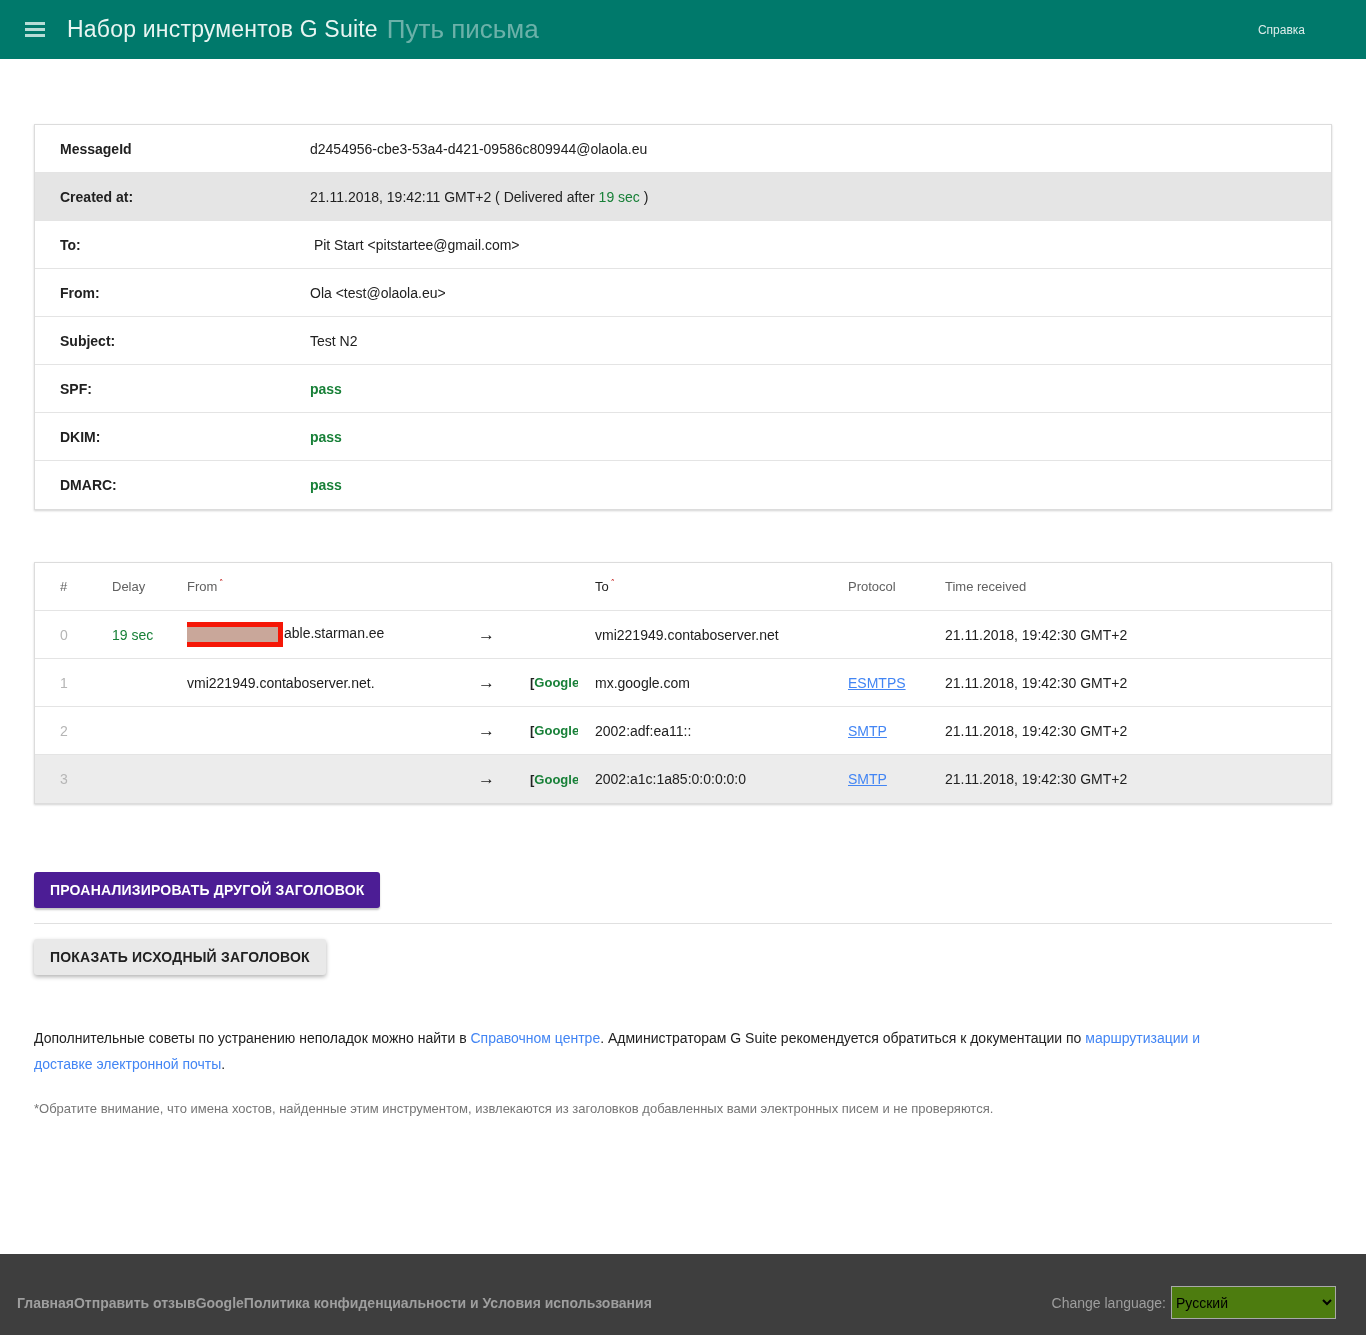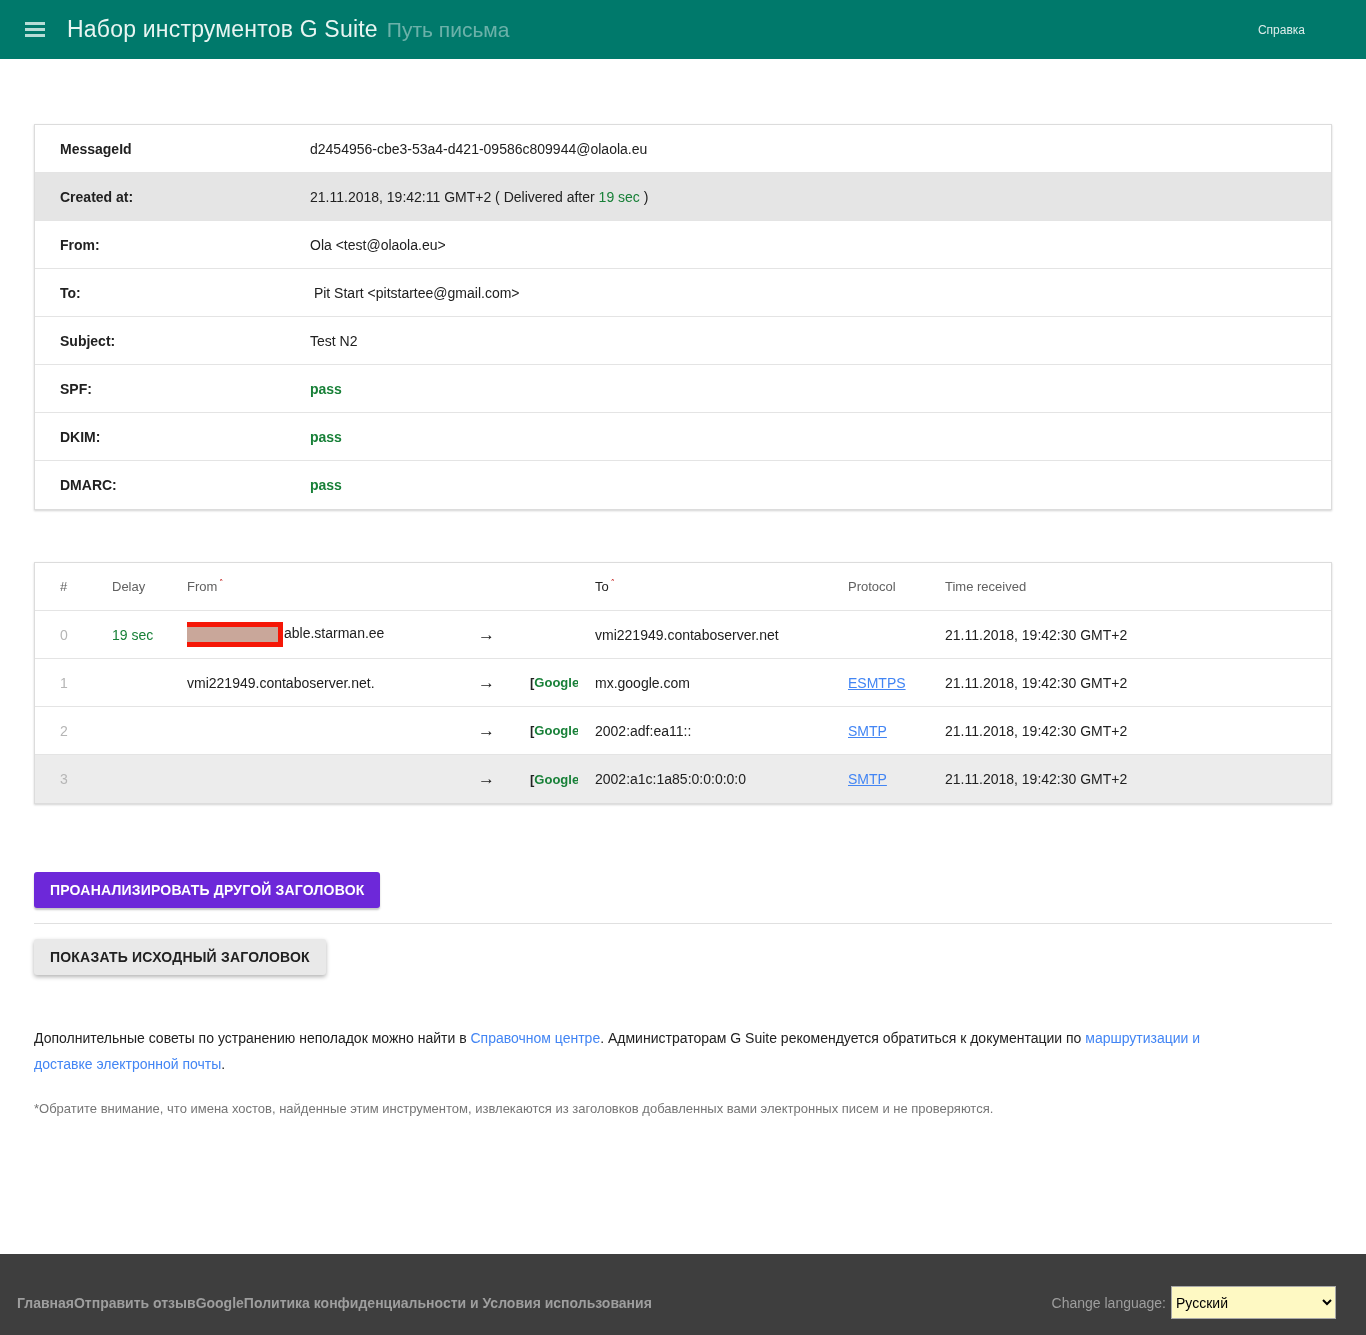--- a/index.html
+++ b/index.html
@@ -6,21 +6,21 @@
   html, body { width: 1366px; background: #ffffff; font-family: "Liberation Sans", sans-serif; }
 
   
   .appbar {
     height: 59px; background: #00796b; display: flex; align-items: center;
     padding: 0 61px 0 25px; color: #e3f2f0;
   }
   .hamburger { width: 20px; height: 15px; display: flex; flex-direction: column; justify-content: space-between; cursor: pointer; }
   .hamburger span { display: block; height: 3px; background: #b7dcd6; }
   .appbar-title { margin-left: 22px; font-size: 23px; color: #e8f5f2; letter-spacing: 0.2px; white-space: nowrap; }
-  .appbar-subtitle { margin-left: 9px; font-size: 21px; color: rgba(255,255,255,0.42); white-space: nowrap; }
+  .appbar-subtitle { margin-left: 9px; font-size: 26px; color: rgba(255,255,255,0.42); white-space: nowrap; }
   .appbar-spacer { flex: 1; }
   .appbar-help { font-size: 12px; color: #dcecea; cursor: pointer; }
 
   
   .content { margin: 0 34px; }
 
   .summary-table {
     margin-top: 65px; border: 1px solid #dcdcdc; background: #fff;
     box-shadow: 0 1px 2px rgba(0,0,0,0.18);
   }
@@ -57,21 +57,21 @@
   .hrow.head .c-num { color: #616161; }
   .req-star { color: #c5221f; font-size: 10px; vertical-align: top; position: relative; top: -3px; margin-left: 2px; }
   .redacted-box {
     display: inline-block; width: 105px; height: 25px; background: #c9a79a;
     border: 5px solid #f51707; vertical-align: middle; margin-right: 1px; margin-left: -9px;
   }
 
   
   .btn-analyze {
     margin-top: 68px; display: inline-block; height: 36px; padding: 0 16px;
-    background: #6d28d9; color: #ffffff; font-weight: bold; font-size: 14px;
+    background: #4c1d95; color: #ffffff; font-weight: bold; font-size: 14px;
     border: none; border-radius: 3px; cursor: pointer; letter-spacing: 0.2px;
     box-shadow: 0 2px 2px rgba(0,0,0,0.23); font-family: "Liberation Sans", sans-serif;
   }
   .section-divider { border: none; border-top: 1px solid #e0e0e0; margin-top: 15px; }
   .btn-show-original {
     margin-top: 15px; display: inline-block; height: 36px; padding: 4px 16px;
     background: #e9e9e9; color: #212121; font-weight: bold; font-size: 14px;
     border: none; border-radius: 3px; cursor: pointer; letter-spacing: 0.2px;
     box-shadow: 0 2px 4px rgba(0,0,0,0.3); font-family: "Liberation Sans", sans-serif;
   }
@@ -83,21 +83,21 @@
 
   
   .footer {
     margin-top: 138px; height: 97px; background: #3e3e3e;
     display: flex; align-items: center; padding: 0 30px 0 17px;
   }
   .footer-links { display: flex; }
   .footer-links a { color: #9e9e9e; font-size: 14px; font-weight: bold; text-decoration: none; cursor: pointer; white-space: nowrap; }
   .footer-spacer { flex: 1; }
   .lang-label { color: #9e9e9e; font-size: 14px; margin-right: 5px; white-space: nowrap; }
-  .lang-select { width: 165px; height: 33px; font-size: 14px; font-family: "Liberation Sans", sans-serif; background: #fef9c3; color: #000; border: 1px solid #a9a9a9; }
+  .lang-select { width: 165px; height: 33px; font-size: 14px; font-family: "Liberation Sans", sans-serif; background: #4d7c0f; color: #000; border: 1px solid #a9a9a9; }
 </style>
 </head>
 <body>
 
 <header class="appbar">
   <div class="hamburger">
       <span></span>
       <span></span>
       <span></span>
     </div>
@@ -113,26 +113,26 @@
   <section class="summary-table">
     <div class="srow">
       <div class="slabel">MessageId</div>
       <div class="svalue">d2454956-cbe3-53a4-d421-09586c809944@olaola.eu</div>
     </div>
     <div class="srow shaded">
       <div class="slabel">Created at:</div>
       <div class="svalue"><span>21.11.2018, 19:42:11 GMT+2 ( Delivered after </span><span class="green">19 sec</span><span> )</span></div>
     </div>
     <div class="srow">
+      <div class="slabel">To:</div>
+      <div class="svalue"> Pit Start &lt;pitstartee@gmail.com&gt;</div>
+    </div>
+    <div class="srow">
       <div class="slabel">From:</div>
       <div class="svalue">Ola &lt;test@olaola.eu&gt;</div>
-    </div>
-    <div class="srow">
-      <div class="slabel">To:</div>
-      <div class="svalue"> Pit Start &lt;pitstartee@gmail.com&gt;</div>
     </div>
     <div class="srow">
       <div class="slabel">Subject:</div>
       <div class="svalue">Test N2</div>
     </div>
     <div class="srow">
       <div class="slabel">SPF:</div>
       <div class="svalue pass green">pass</div>
     </div>
     <div class="srow">

